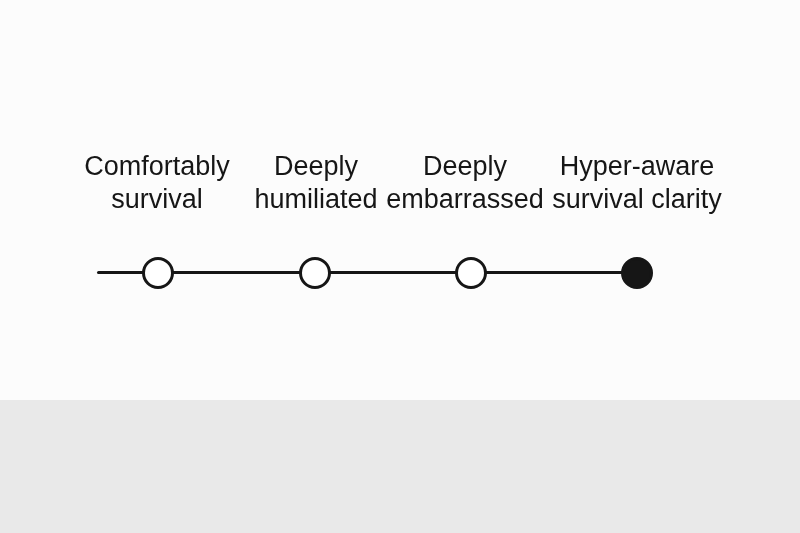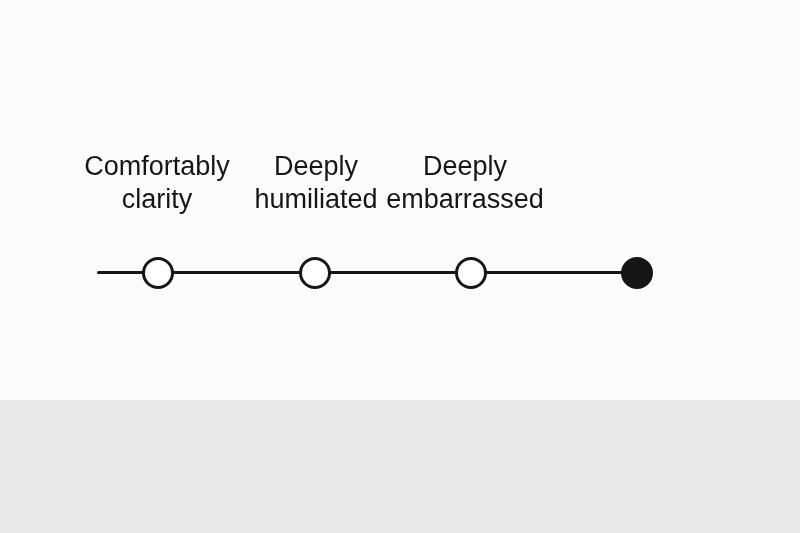--- a/index.html
+++ b/index.html
@@ -64,29 +64,33 @@
   .nx3{left:471px;}
   .nx4{left:637px;}
 </style>
 </head>
 <body>
 
 <div class="canvas">
 
   <div class="stop-label x1">
     <div>Comfortably</div>
-    <div>clarity</div>
+    <div>survival</div>
   </div>
   <div class="stop-label x2">
     <div>Deeply</div>
     <div>humiliated</div>
   </div>
   <div class="stop-label x3">
     <div>Deeply</div>
     <div>embarrassed</div>
+  </div>
+  <div class="stop-label x4">
+    <div>Hyper-aware</div>
+    <div>survival clarity</div>
   </div>
 
   <div class="track"></div>
 
   <div class="node nx1"></div>
   <div class="node nx2"></div>
   <div class="node nx3"></div>
   <div class="node nx4 filled"></div>
 
 </div>

